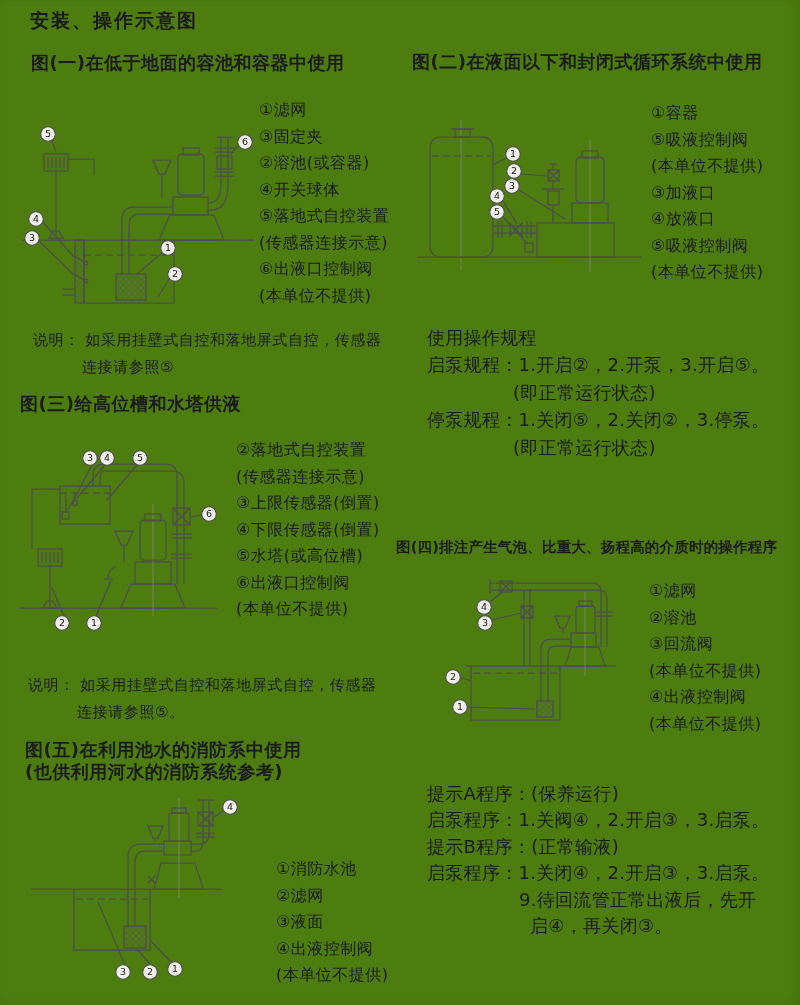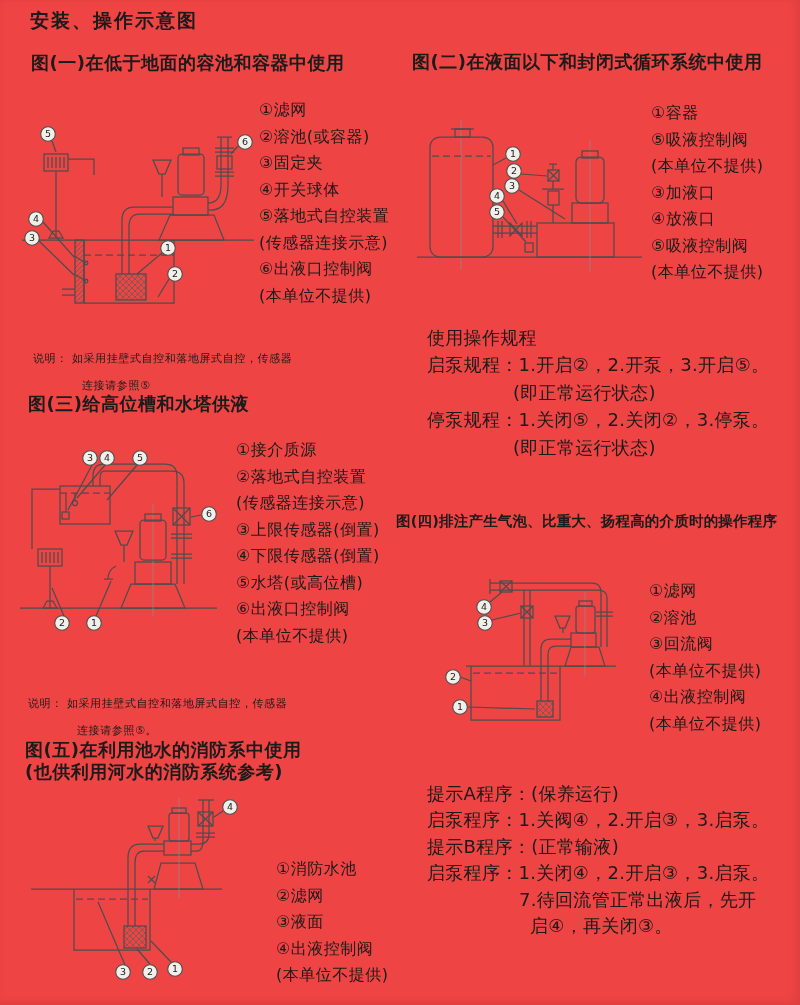--- a/index.html
+++ b/index.html
@@ -1,26 +1,26 @@
 <!DOCTYPE html>
 <html><head>
 <meta charset="utf-8">
 <style>
   html,body{margin:0;padding:0;background:#cfcdc7;}
   .page{
-    position:relative;width:800px;height:1005px;background:#ef4444;
+    position:relative;width:800px;height:1005px;background:#4d7c0f;
     font-family:"DejaVu Sans",sans-serif;color:#1b1b1b;overflow:hidden;
     box-shadow:inset -5px 0 10px rgba(0,0,0,0.05), inset 0 -4px 8px rgba(0,0,0,0.03);
   }
   .title{position:absolute;font-weight:bold;font-size:19px;letter-spacing:2px;white-space:nowrap;}
   .hdr{position:absolute;font-weight:bold;font-size:18px;letter-spacing:0.5px;white-space:nowrap;}
   .hdr.small{font-size:14.5px;letter-spacing:0.2px;}
   .labels{position:absolute;font-size:16px;letter-spacing:0.5px;}
   .labels div{line-height:26.5px;white-space:nowrap;}
-  .note{position:absolute;font-size:11px;letter-spacing:0.6px;white-space:nowrap;margin-top:20px;}
+  .note{position:absolute;font-size:15px;letter-spacing:0.6px;white-space:nowrap;}
   .block{position:absolute;font-size:18px;letter-spacing:0.3px;}
   .block div{line-height:27.4px;white-space:nowrap;}
   .block .ind{padding-left:86px;}
   .tips div{line-height:26.4px;}
   .tips .ind1{padding-left:92px;}
   .tips .ind2{padding-left:103px;}
   svg.diag{position:absolute;overflow:visible;}
   .s{stroke:#4d4d4d;stroke-width:1.25;fill:none;stroke-linecap:butt;}
   .thin{stroke:#8d8d8d;stroke-width:0.7;}
   .dash{stroke-dasharray:7 4;}
@@ -84,22 +84,22 @@
         <text class="ct" x="14" y="151.4" text-anchor="middle">3</text>
       <circle class="co" cx="150" cy="158" r="7.3"></circle>
         <text class="ct" x="150" y="161.4" text-anchor="middle">1</text>
       <circle class="co" cx="157" cy="184" r="7.3"></circle>
         <text class="ct" x="157" y="187.4" text-anchor="middle">2</text>
     </g>
   </svg>
 
   <div class="labels" style="left:259px;top:97px">
     <div>①滤网</div>
+    <div>③固定夹</div>
     <div>②溶池(或容器)</div>
-    <div>③固定夹</div>
     <div>④开关球体</div>
     <div>⑤落地式自控装置</div>
     <div>(传感器连接示意)</div>
     <div>⑥出液口控制阀</div>
     <div>(本单位不提供)</div>
   </div>
 
   <div class="note" style="left:33px;top:331px">说明： 如采用挂壁式自控和落地屏式自控，传感器</div>
   <div class="note" style="left:82px;top:358px">连接请参照⑤</div>
 
@@ -155,21 +155,21 @@
   </div>
 
   <div class="block" style="left:427px;top:324px">
     <div>使用操作规程</div>
     <div>启泵规程：1.开启②，2.开泵，3.开启⑤。</div>
     <div class="ind">(即正常运行状态)</div>
     <div>停泵规程：1.关闭⑤，2.关闭②，3.停泵。</div>
     <div class="ind">(即正常运行状态)</div>
   </div>
 
-  <div class="hdr" style="left:28px;top:392px">图(三)给高位槽和水塔供液</div>
+  <div class="hdr" style="left:20px;top:392px">图(三)给高位槽和水塔供液</div>
 
   <svg class="diag" style="left:12px;top:436px" width="220" height="235" viewBox="0 0 220 235">
     <g class="s">
       <rect x="48" y="50" width="50" height="38"></rect>
       <path class="dash" d="M48 57 H98"></path>
       <path d="M54 57 V76"></path>
         <rect x="50" y="76" width="7" height="7"></rect>
       <path d="M63 57 V64"></path>
         <circle cx="63" cy="67" r="2.5"></circle>
       <path d="M48 53 H20 V113"></path>
@@ -202,34 +202,33 @@
       <circle class="co" cx="197" cy="78" r="7.3"></circle>
         <text class="ct" x="197" y="81.4" text-anchor="middle">6</text>
       <circle class="co" cx="50" cy="187" r="7.3"></circle>
         <text class="ct" x="50" y="190.4" text-anchor="middle">2</text>
       <circle class="co" cx="82" cy="187" r="7.3"></circle>
         <text class="ct" x="82" y="190.4" text-anchor="middle">1</text>
     </g>
   </svg>
 
   <div class="labels" style="left:236px;top:437px">
-    <div>①接介质源</div>
     <div>②落地式自控装置</div>
     <div>(传感器连接示意)</div>
     <div>③上限传感器(倒置)</div>
     <div>④下限传感器(倒置)</div>
     <div>⑤水塔(或高位槽)</div>
     <div>⑥出液口控制阀</div>
     <div>(本单位不提供)</div>
   </div>
 
   <div class="note" style="left:28px;top:676px">说明： 如采用挂壁式自控和落地屏式自控，传感器</div>
   <div class="note" style="left:77px;top:703px">连接请参照⑤。</div>
 
-  <div class="hdr small" style="left:396px;top:512px">图(四)排注产生气泡、比重大、扬程高的介质时的操作程序</div>
+  <div class="hdr small" style="left:396px;top:538px">图(四)排注产生气泡、比重大、扬程高的介质时的操作程序</div>
 
   <svg class="diag" style="left:438px;top:554px" width="215" height="205" viewBox="0 0 215 205">
     <defs>
       <pattern id="xh4" width="6" height="6" patternUnits="userSpaceOnUse">
           <path d="M0 0L6 6M6 0L0 6" stroke="#5a5a5a" stroke-width="0.7"></path>
         </pattern>
     </defs>
     <g class="s">
       <path d="M28 112 H178"></path>
       <path d="M33 112 V166 H122 V112"></path>
@@ -324,17 +323,17 @@
     <div>③液面</div>
     <div>④出液控制阀</div>
     <div>(本单位不提供)</div>
   </div>
 
   <div class="block tips" style="left:427px;top:781px">
     <div>提示A程序：(保养运行)</div>
     <div>启泵程序：1.关阀④，2.开启③，3.启泵。</div>
     <div>提示B程序：(正常输液)</div>
     <div>启泵程序：1.关闭④，2.开启③，3.启泵。</div>
-    <div class="ind1">7.待回流管正常出液后，先开</div>
+    <div class="ind1">9.待回流管正常出液后，先开</div>
     <div class="ind2">启④，再关闭③。</div>
   </div>
 
 </div>
 
 </body></html>

